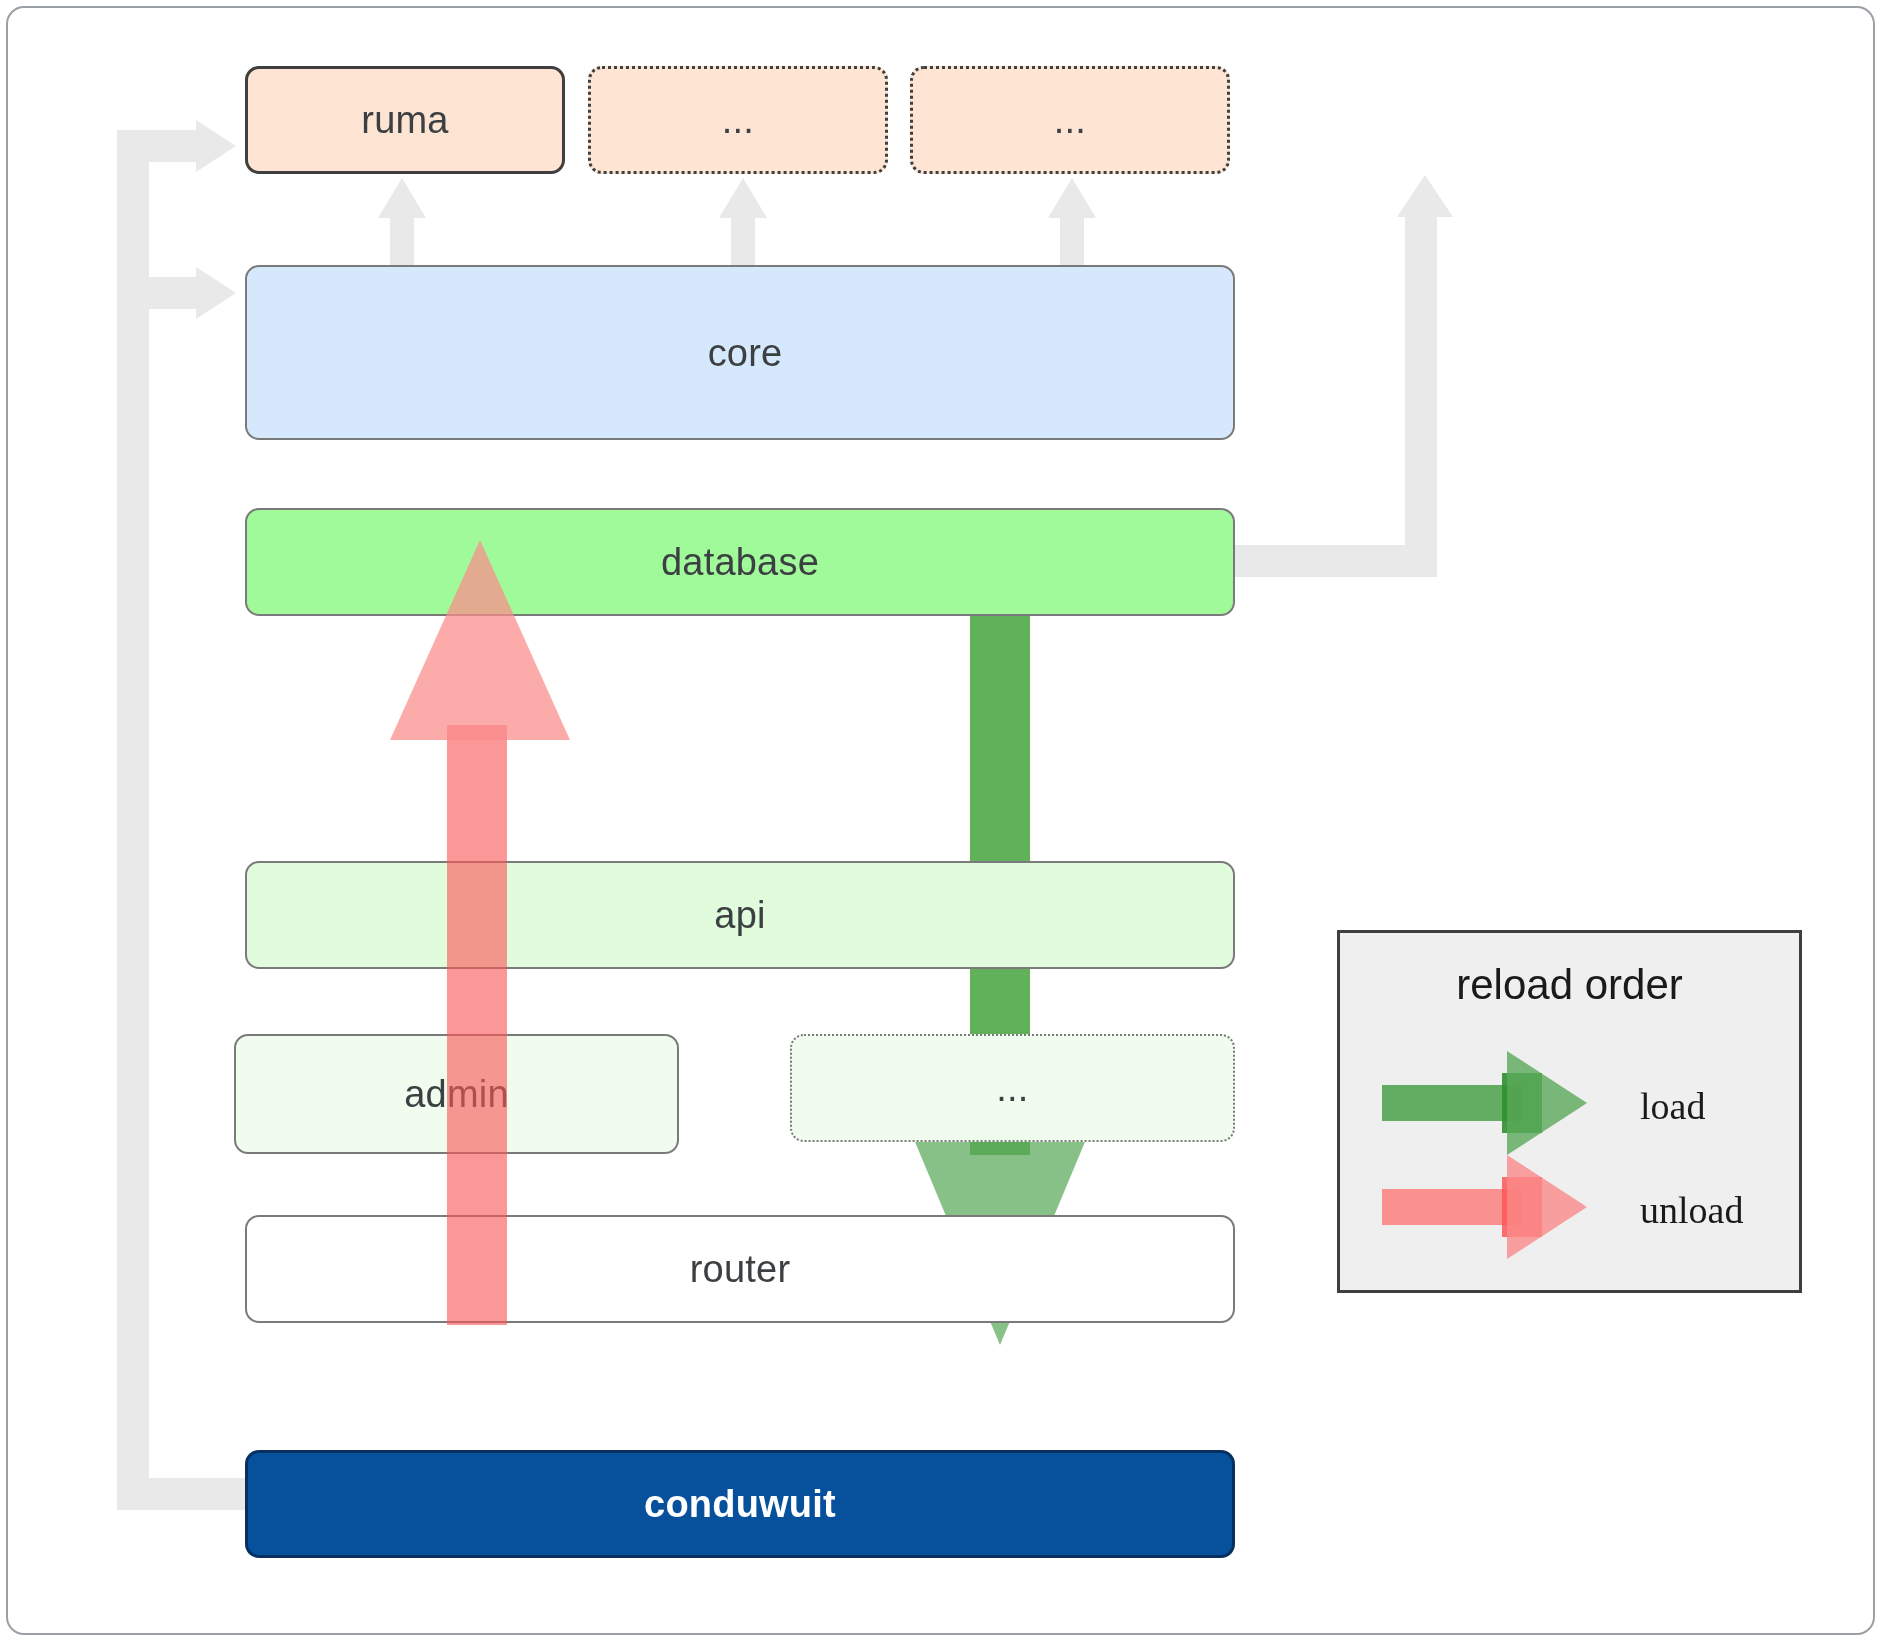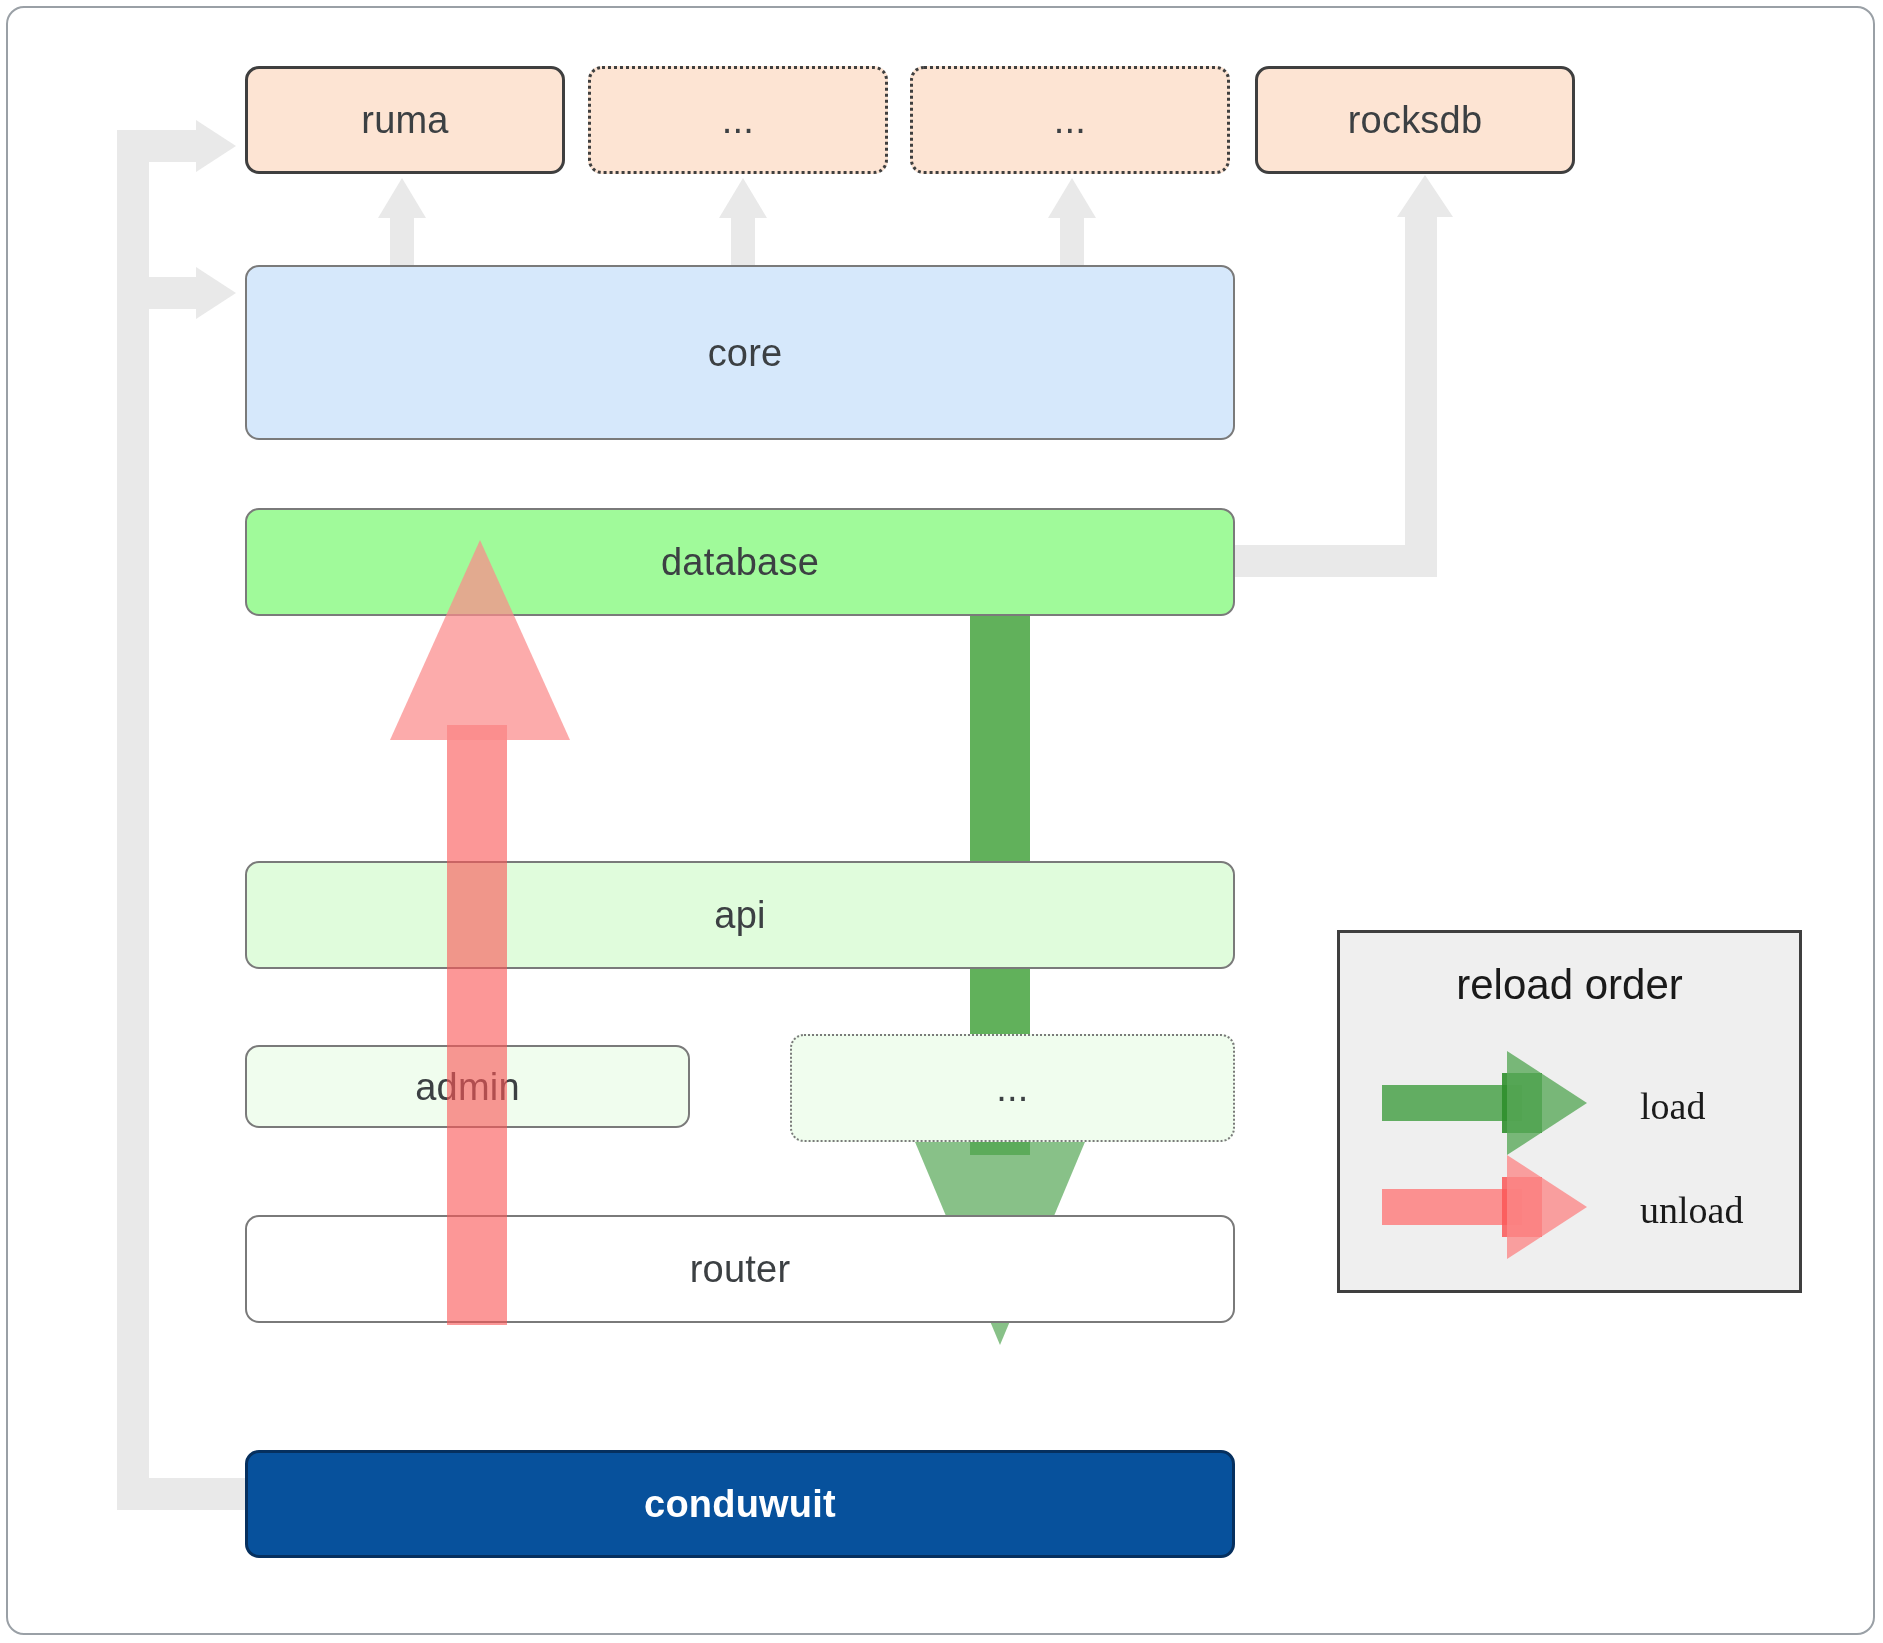--- a/index.html
+++ b/index.html
@@ -57,21 +57,21 @@
   
   .layer {
     border: 2px solid #7a7a7a;
     left: 245px;
     width: 990px;
   }
   .layer-core { background: #d6e8fb; top: 265px; height: 175px; padding-left: 10px; }
   .layer-database { background: #a0fa9a; top: 508px; height: 108px; }
   .layer-service { background: #ccfbc5; top: 690px; height: 108px; }
   .layer-api { background: #e0fcdc; top: 861px; height: 108px; }
-  .layer-admin { background: #f0fdee; top: 1034px; height: 83px; left: 245px; width: 445px; margin-top: 11px; }
+  .layer-admin { background: #f0fdee; top: 1034px; height: 120px; left: 234px; width: 445px; }
   .layer-dots {
     background: #f0fdee; top: 1034px; height: 108px; left: 790px; width: 445px;
     border: 2px dotted #7a7a7a;
   }
   .layer-router { background: #ffffff; top: 1215px; height: 108px; }
   .layer-app {
     background: #07519c;
     border: 3px solid #06305f;
     top: 1450px; height: 108px; left: 245px; width: 990px;
     border-radius: 14px;
@@ -166,23 +166,20 @@
   </div>
 
   <div class="box dep dotted" style="left:588px; width:300px;">
     <span class="label dots">...</span>
   </div>
 
   <div class="box dep dotted" style="left:910px; width:320px;">
     <span class="label dots">...</span>
   </div>
 
-  <div class="box dep" style="left:1255px; width:320px;">
-    <span class="label">rocksdb</span>
-  </div>
 
   <div class="box layer layer-core">
     <span class="label">core</span>
   </div>
 
   <div class="box layer layer-database">
     <span class="label">database</span>
   </div>
 
 

